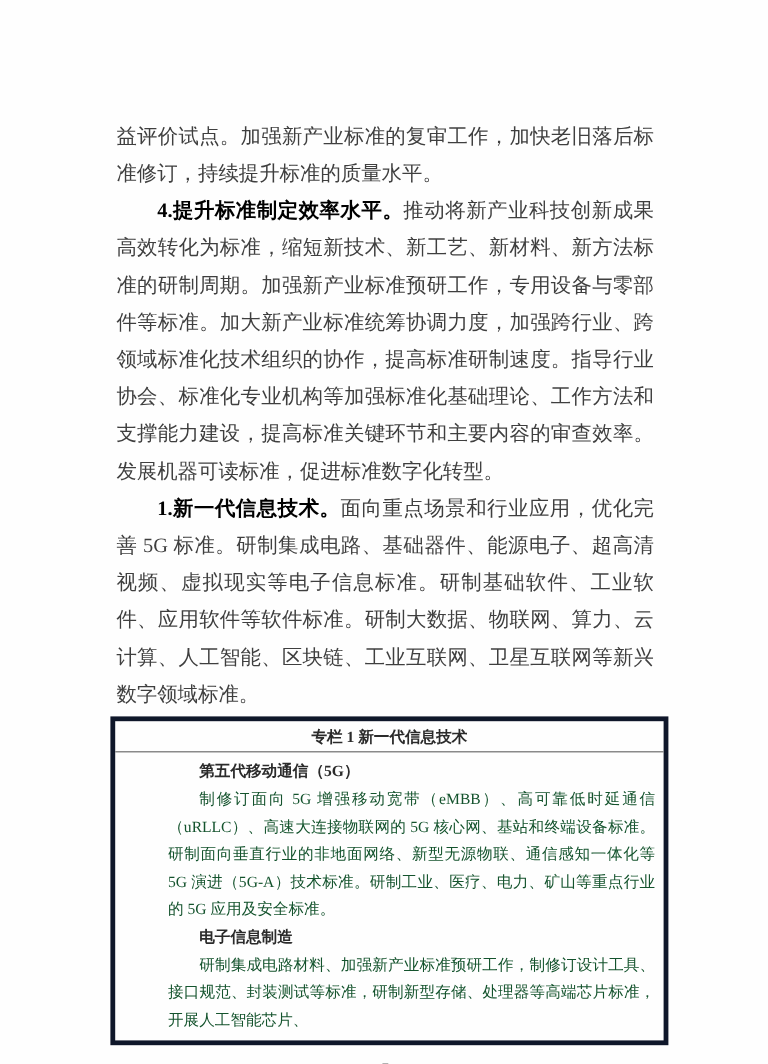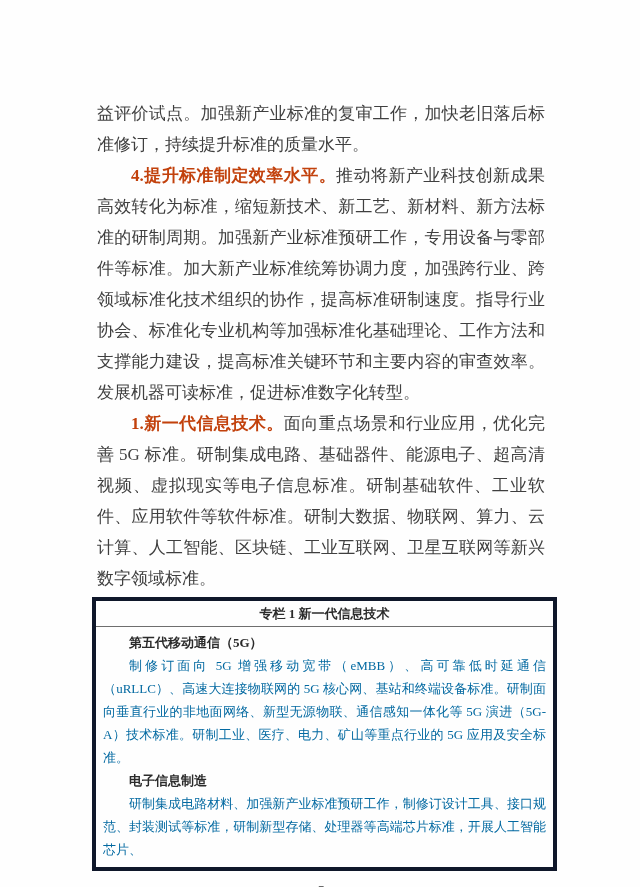--- a/index.html
+++ b/index.html
@@ -18,55 +18,55 @@
     padding: 70px 95px 0 97px;
   }
   .para {
     font-size: 17px;
     line-height: 31px;
     text-align: justify;
     text-indent: 2em;
     color: #3f3f3f;
   }
   .para.no-indent { text-indent: 0; margin-top: 28px; }
-  .para .lead { font-weight: bold; color: #c2410c; }
+  .para .lead { font-weight: bold; color: #000000; }
   .section-heading {
     font-size: 17px;
     line-height: 31px;
     font-weight: bold;
     color: #2b2b2b;
     text-indent: 2em;
   }
   .column-box {
     margin: 3px -12px 0 -5px;
     border: 4px solid #0f172a;
     background: #fefefe;
   }
   .box-title {
     font-size: 13px;
     font-weight: bold;
     color: #2b2b2b;
     text-align: center;
     line-height: 25px;
     border-bottom: 1px solid #6e6e6e;
   }
-  .box-body { padding: 4px 7px 6px 7px; }
+  .box-body { padding: 4px 7px 6px 7px; margin-left: 37px; }
   .box-heading {
     font-size: 13px;
     line-height: 23px;
     font-weight: bold;
     color: #2b2b2b;
     text-indent: 2em;
   }
   .box-para {
     font-size: 13px;
     line-height: 23px;
     text-align: justify;
     text-indent: 2em;
-    color: #0369a1;
+    color: #14532d;
   }
   .page-footer {
     margin-top: 12px;
     text-align: center;
     font-size: 12px;
     color: #6a6a6a;
     font-family: "Liberation Serif", "DejaVu Serif", serif;
   }
 </style>
 </head>

